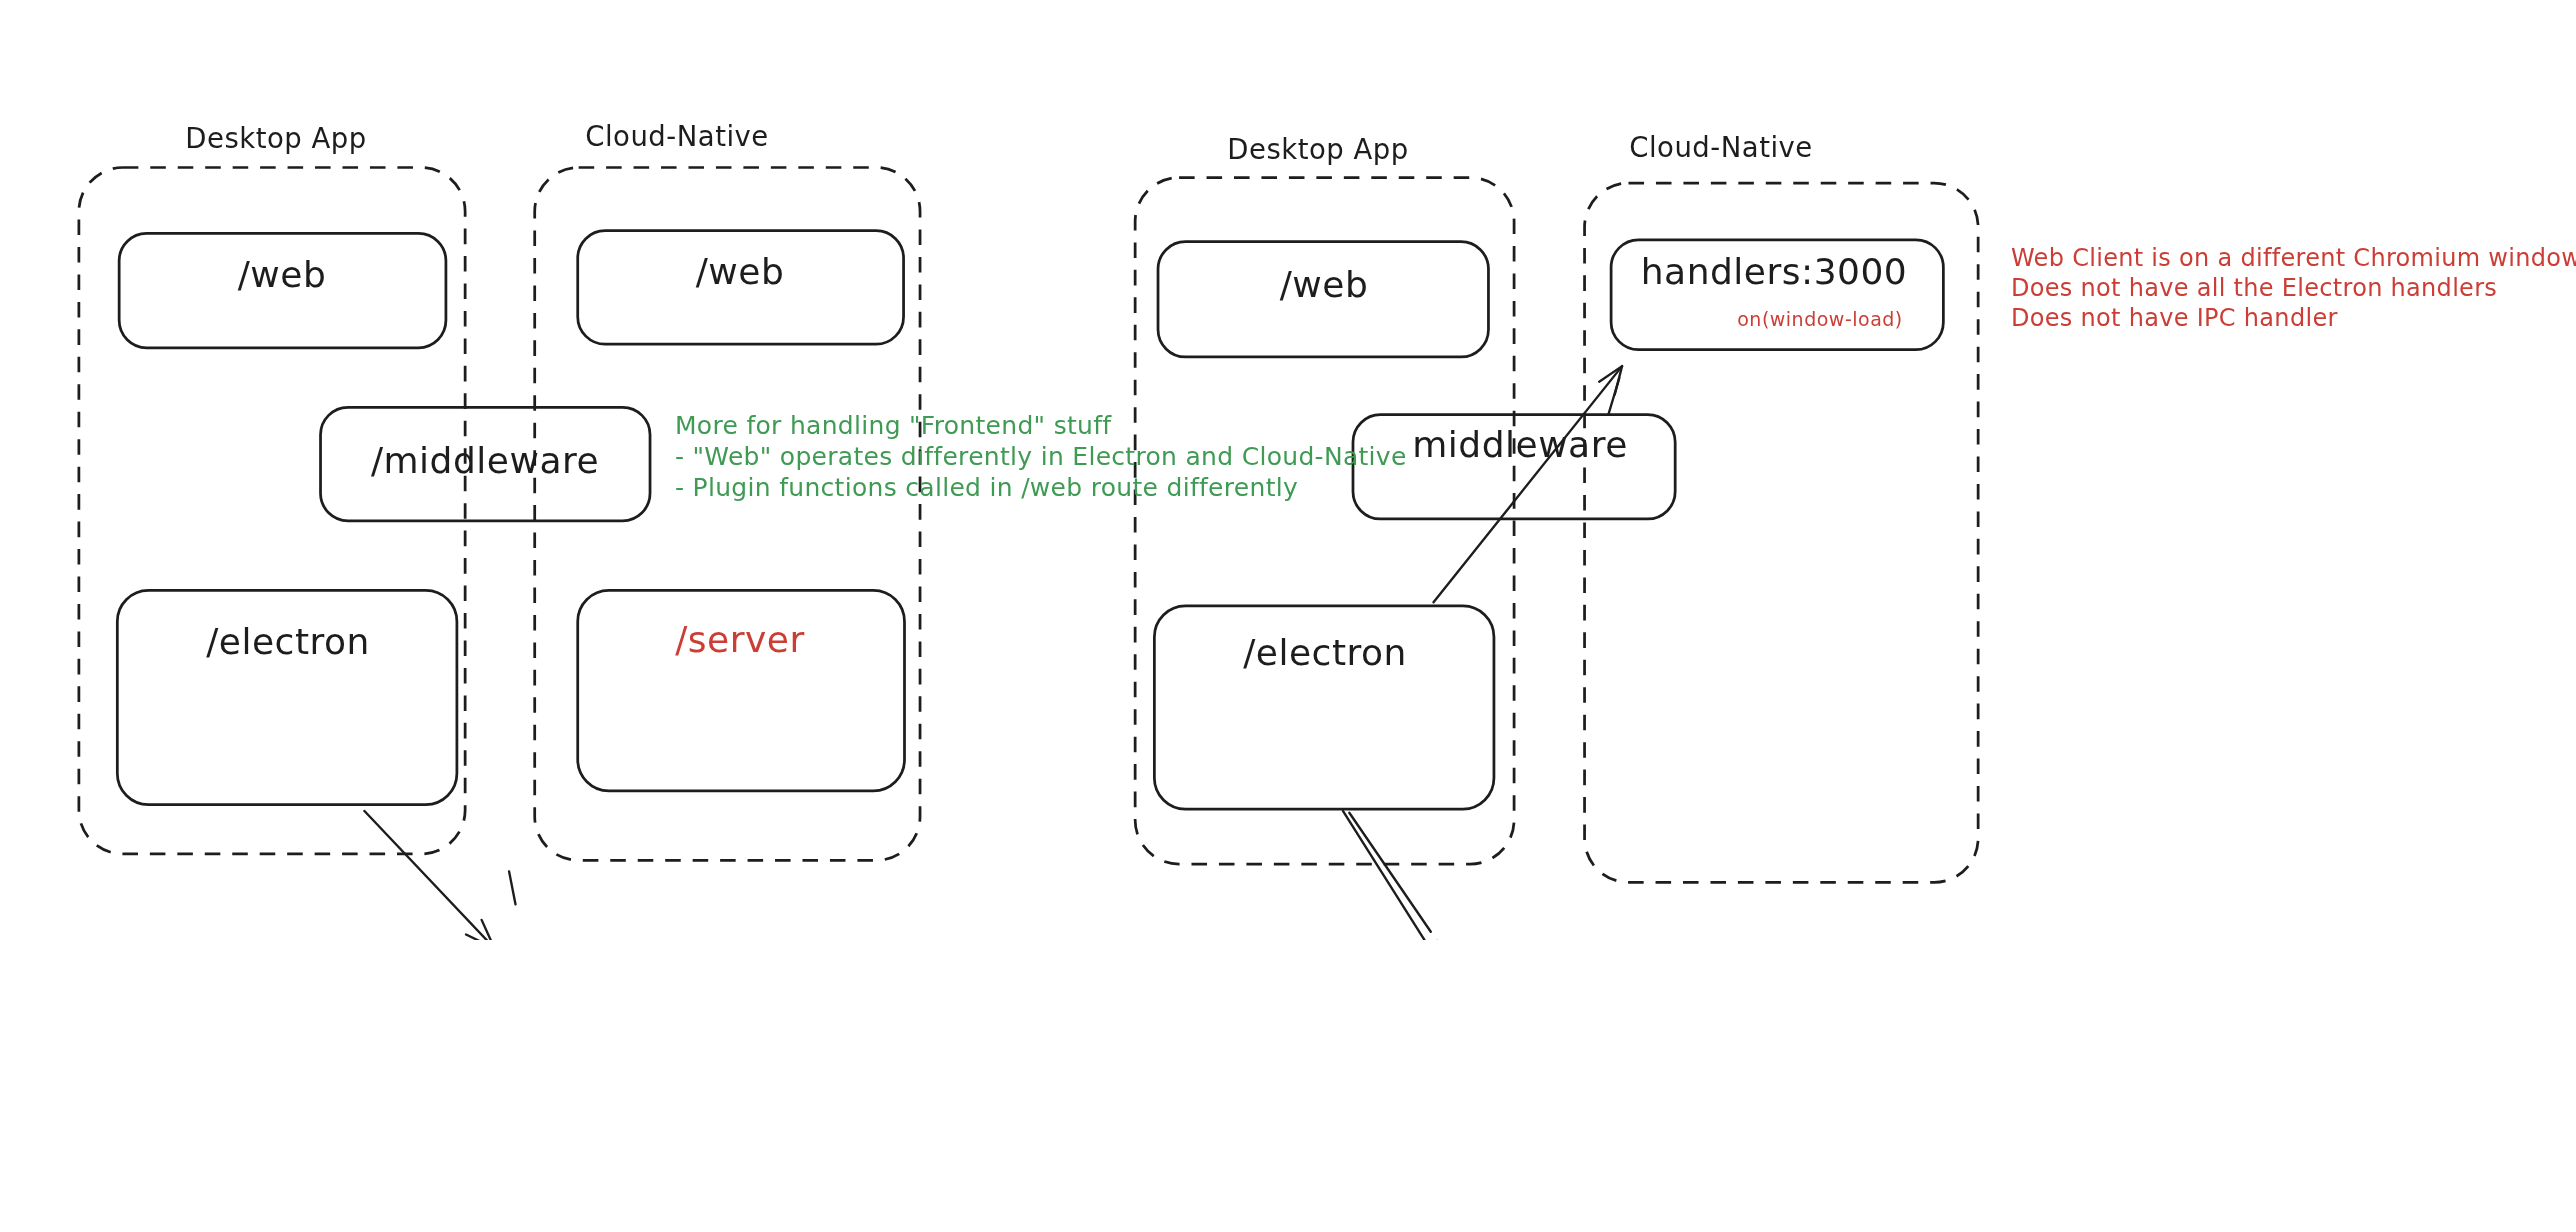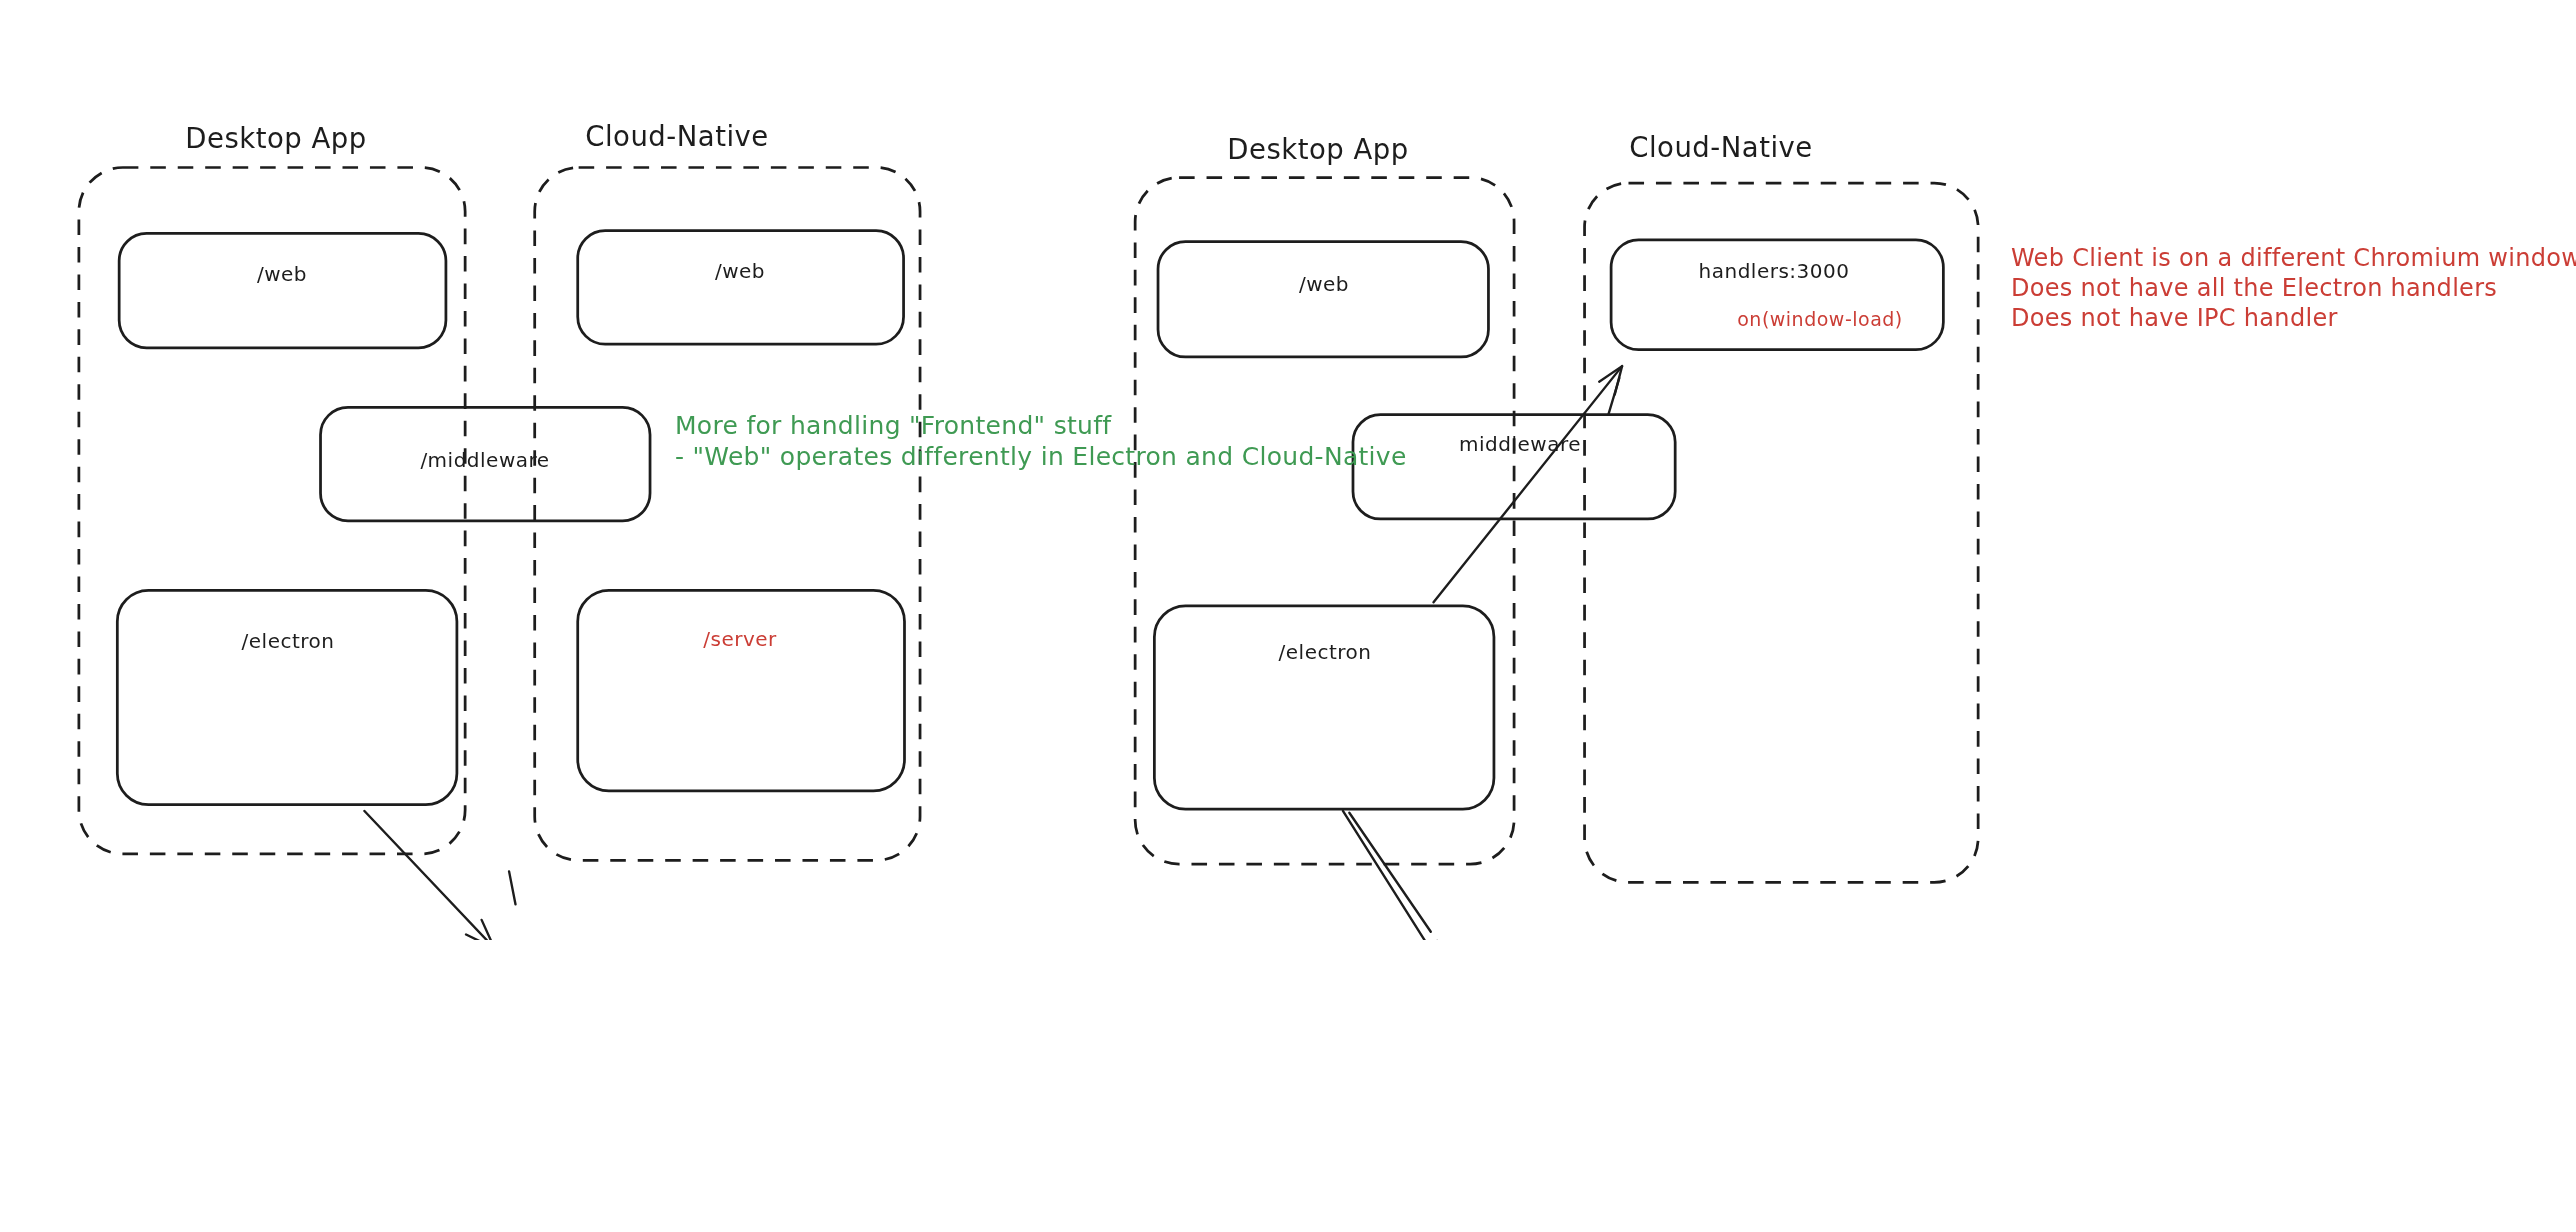--- a/index.html
+++ b/index.html
@@ -34,21 +34,21 @@
   .arrow {
     fill: none;
     stroke: var(--ink, #1d1d1d);
     stroke-width: 2.6;
     stroke-linecap: round;
   }
   .lbl {
     position: absolute;
     transform: translate(-50%, -50%);
     white-space: nowrap;
-    font-size: 20px;
+    font-size: 36px;
     letter-spacing: 0.5px;
     color: var(--ink, #1d1d1d);
   }
   .lbl.container-title { font-size: 27.5px; }
   .lbl.red  { color: var(--red, #cb3d35); }
   .lbl.small { font-size: 19px; }
   .note {
     position: absolute;
     white-space: nowrap;
     font-size: 25px;
@@ -107,20 +107,21 @@
   <div class="lbl" style="left:282px; top:274px;">/web</div>
   <div class="lbl" style="left:740px; top:271px;">/web</div>
   <div class="lbl" style="left:485px; top:460px;">/middleware</div>
   <div class="lbl" style="left:288px; top:641px;">/electron</div>
   <div class="lbl red" style="left:740px; top:639px;">/server</div>
   <div class="lbl" style="left:499px; top:1007px;">/plugins</div>
 
   <div class="note green" style="left:675px; top:410px;">
     <div>More for handling "Frontend" stuff</div>
     <div>- "Web" operates differently in Electron and Cloud-Native</div>
+    <div>- Plugin functions called in /web route differently</div>
   </div>
 
   <div class="lbl container-title" style="left:1318px; top:149px;">Desktop App</div>
   <div class="lbl container-title" style="left:1721px; top:147px;">Cloud-Native</div>
   <div class="lbl" style="left:1324px; top:284px;">/web</div>
   <div class="lbl" style="left:1774px; top:271px;">handlers:3000</div>
   <div class="lbl red small" style="left:1820px; top:319px;">on(window-load)</div>
   <div class="lbl" style="left:1520px; top:444px;">middleware</div>
   <div class="lbl" style="left:1325px; top:652px;">/electron</div>
   <div class="lbl" style="left:1536px; top:1016px;margin-left:48px;">Plugins</div>

